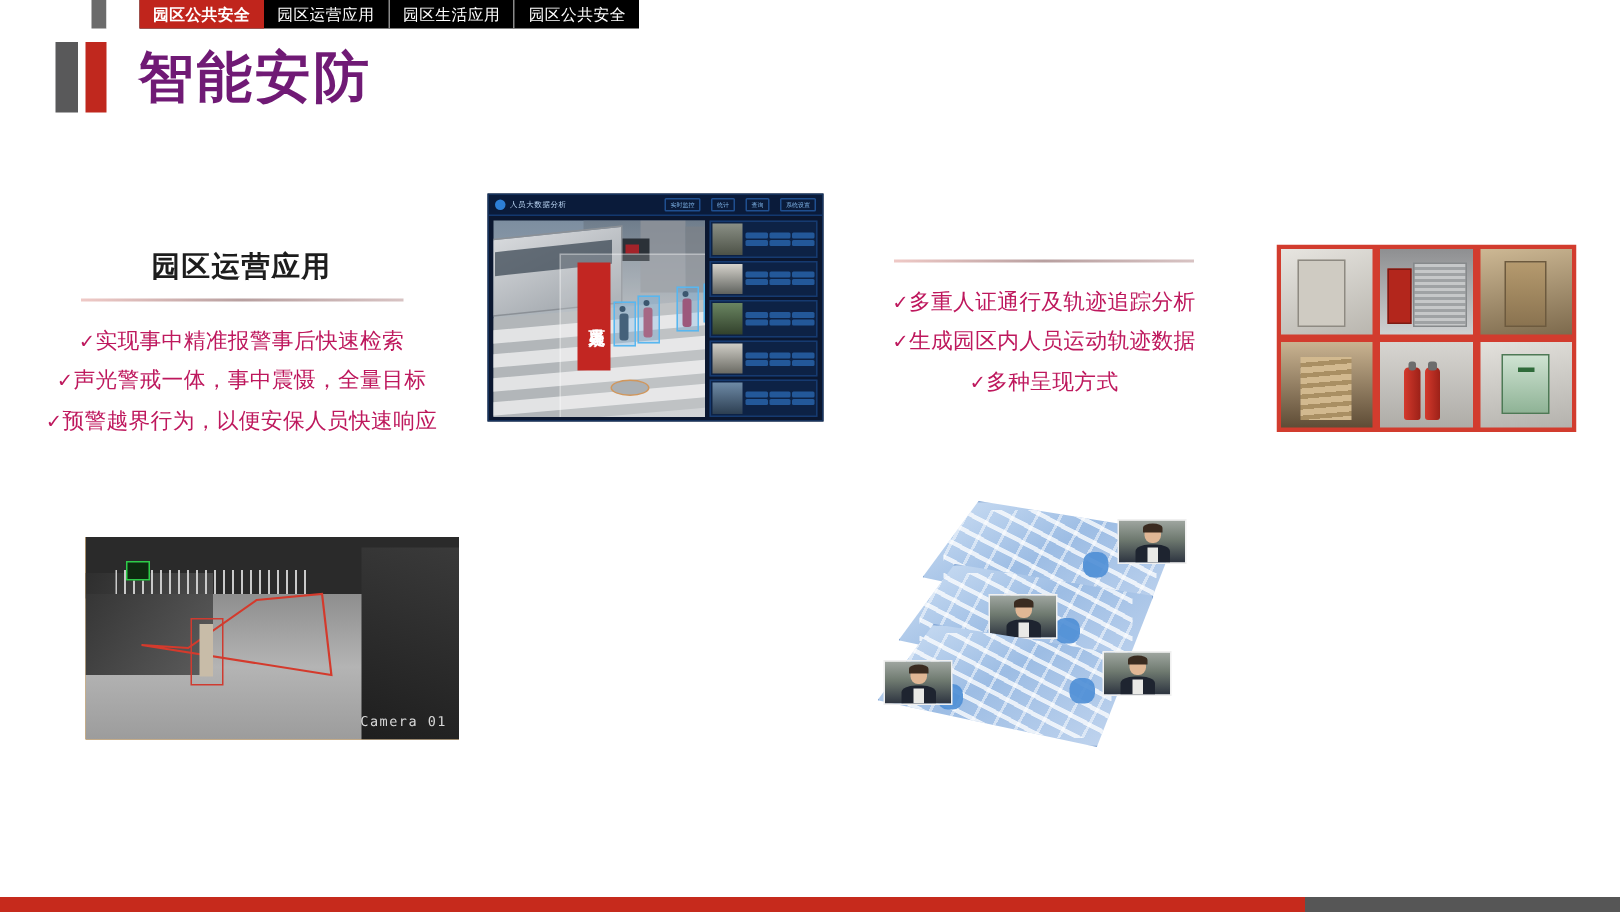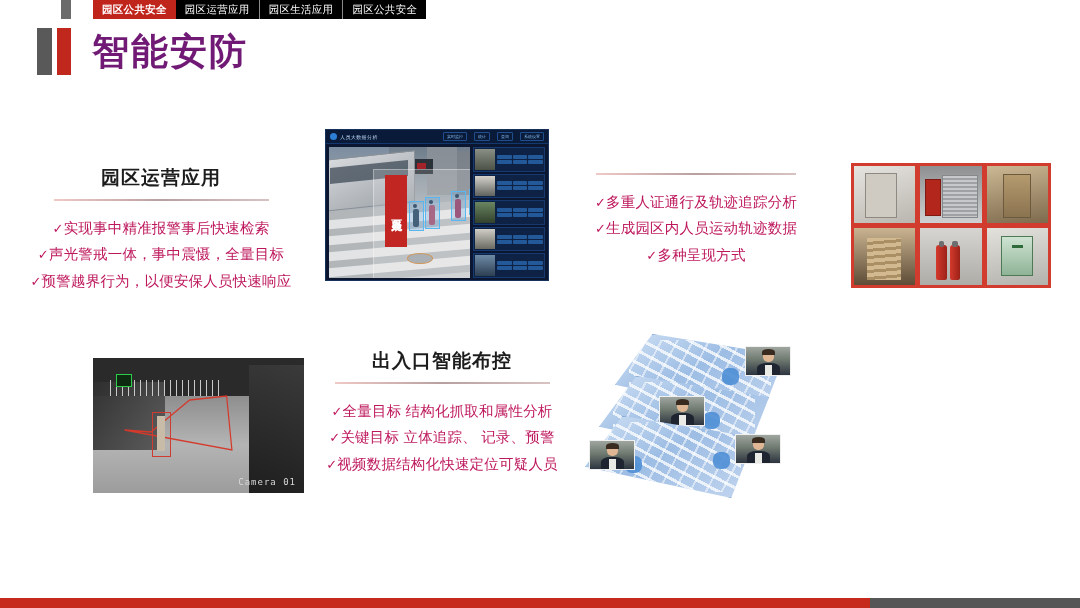--- a/index.html
+++ b/index.html
@@ -116,22 +116,22 @@
   .side-thumb.a { background: linear-gradient(#8a8f85,#4d5247); }
   .side-thumb.b { background: linear-gradient(#d5d2cb,#5f625e); }
   .side-thumb.c { background: linear-gradient(#6a8561,#32412c); }
   .side-thumb.d { background: linear-gradient(#cfcdc6,#6a6a63); }
   .side-thumb.e { background: linear-gradient(#6e8aa6,#2d3f52); }
   .side-meta { flex: 1; display: grid; grid-template-columns: 1fr 1fr 1fr;
       gap: 1px; align-content: center; }
   .meta-dot { height: 4px; background: #2b6bb5; opacity: .75; border-radius: 1px; }
 
   
-  #fig-night { left: 57px; top: 358px; width: 211px; height: 135px;
-      background: #a16207; margin-left: 36px; }
+  #fig-night { left: 57px; top: 358px; width: 249px; height: 135px;
+      background: #a16207; }
   .night-sky { position: absolute; left: 0; top: 0; width: 100%; height: 30%;
       background: #2a2a2a; }
   .night-ground { position: absolute; left: 0; bottom: 0; width: 100%; height: 72%;
       background: linear-gradient(180deg,#8e8e8e,#b4b4b4 50%,#9c9c9c); }
   .night-left-veg { position: absolute; left: 0; top: 18%; width: 34%; height: 50%;
       background: linear-gradient(120deg,#2e2e2e,#585858); opacity: .95; }
   .night-right-veg { position: absolute; right: 0; top: 5%; width: 26%; height: 95%;
       background: linear-gradient(200deg,#3a3a3a,#1e1e1e); }
   .night-railing { position: absolute; left: 8%; top: 16%; width: 52%; height: 12%;
       background: repeating-linear-gradient(90deg,#c9c9c9 0 1px,transparent 1px 6px); }
@@ -258,35 +258,20 @@
       </div>
       <div class="bullet">
         <span class="chk">✓</span><span>生成园区内人员运动轨迹数据</span>
       </div>
       <div class="bullet">
         <span class="chk">✓</span><span>多种呈现方式</span>
       </div>
     </div>
   </div>
 
-  <div class="section" id="sec-gate">
-    <div class="section-title">出入口智能布控</div>
-    <div class="section-rule"></div>
-    <div class="bullets">
-      <div class="bullet">
-        <span class="chk">✓</span><span>全量目标 结构化抓取和属性分析</span>
-      </div>
-      <div class="bullet">
-        <span class="chk">✓</span><span>关键目标 立体追踪、  记录、预警</span>
-      </div>
-      <div class="bullet">
-        <span class="chk">✓</span><span>视频数据结构化快速定位可疑人员</span>
-      </div>
-    </div>
-  </div>
 
 
   <div class="fig" id="fig-dashboard">
     <div class="dash-header">
       <div class="dash-logo"></div>
       <div class="dash-title">人员大数据分析</div>
       <div class="dash-hdr-btns">
         <div class="dash-hdr-btn">实时监控</div>
         <div class="dash-hdr-btn">统计</div>
         <div class="dash-hdr-btn">查询</div>

